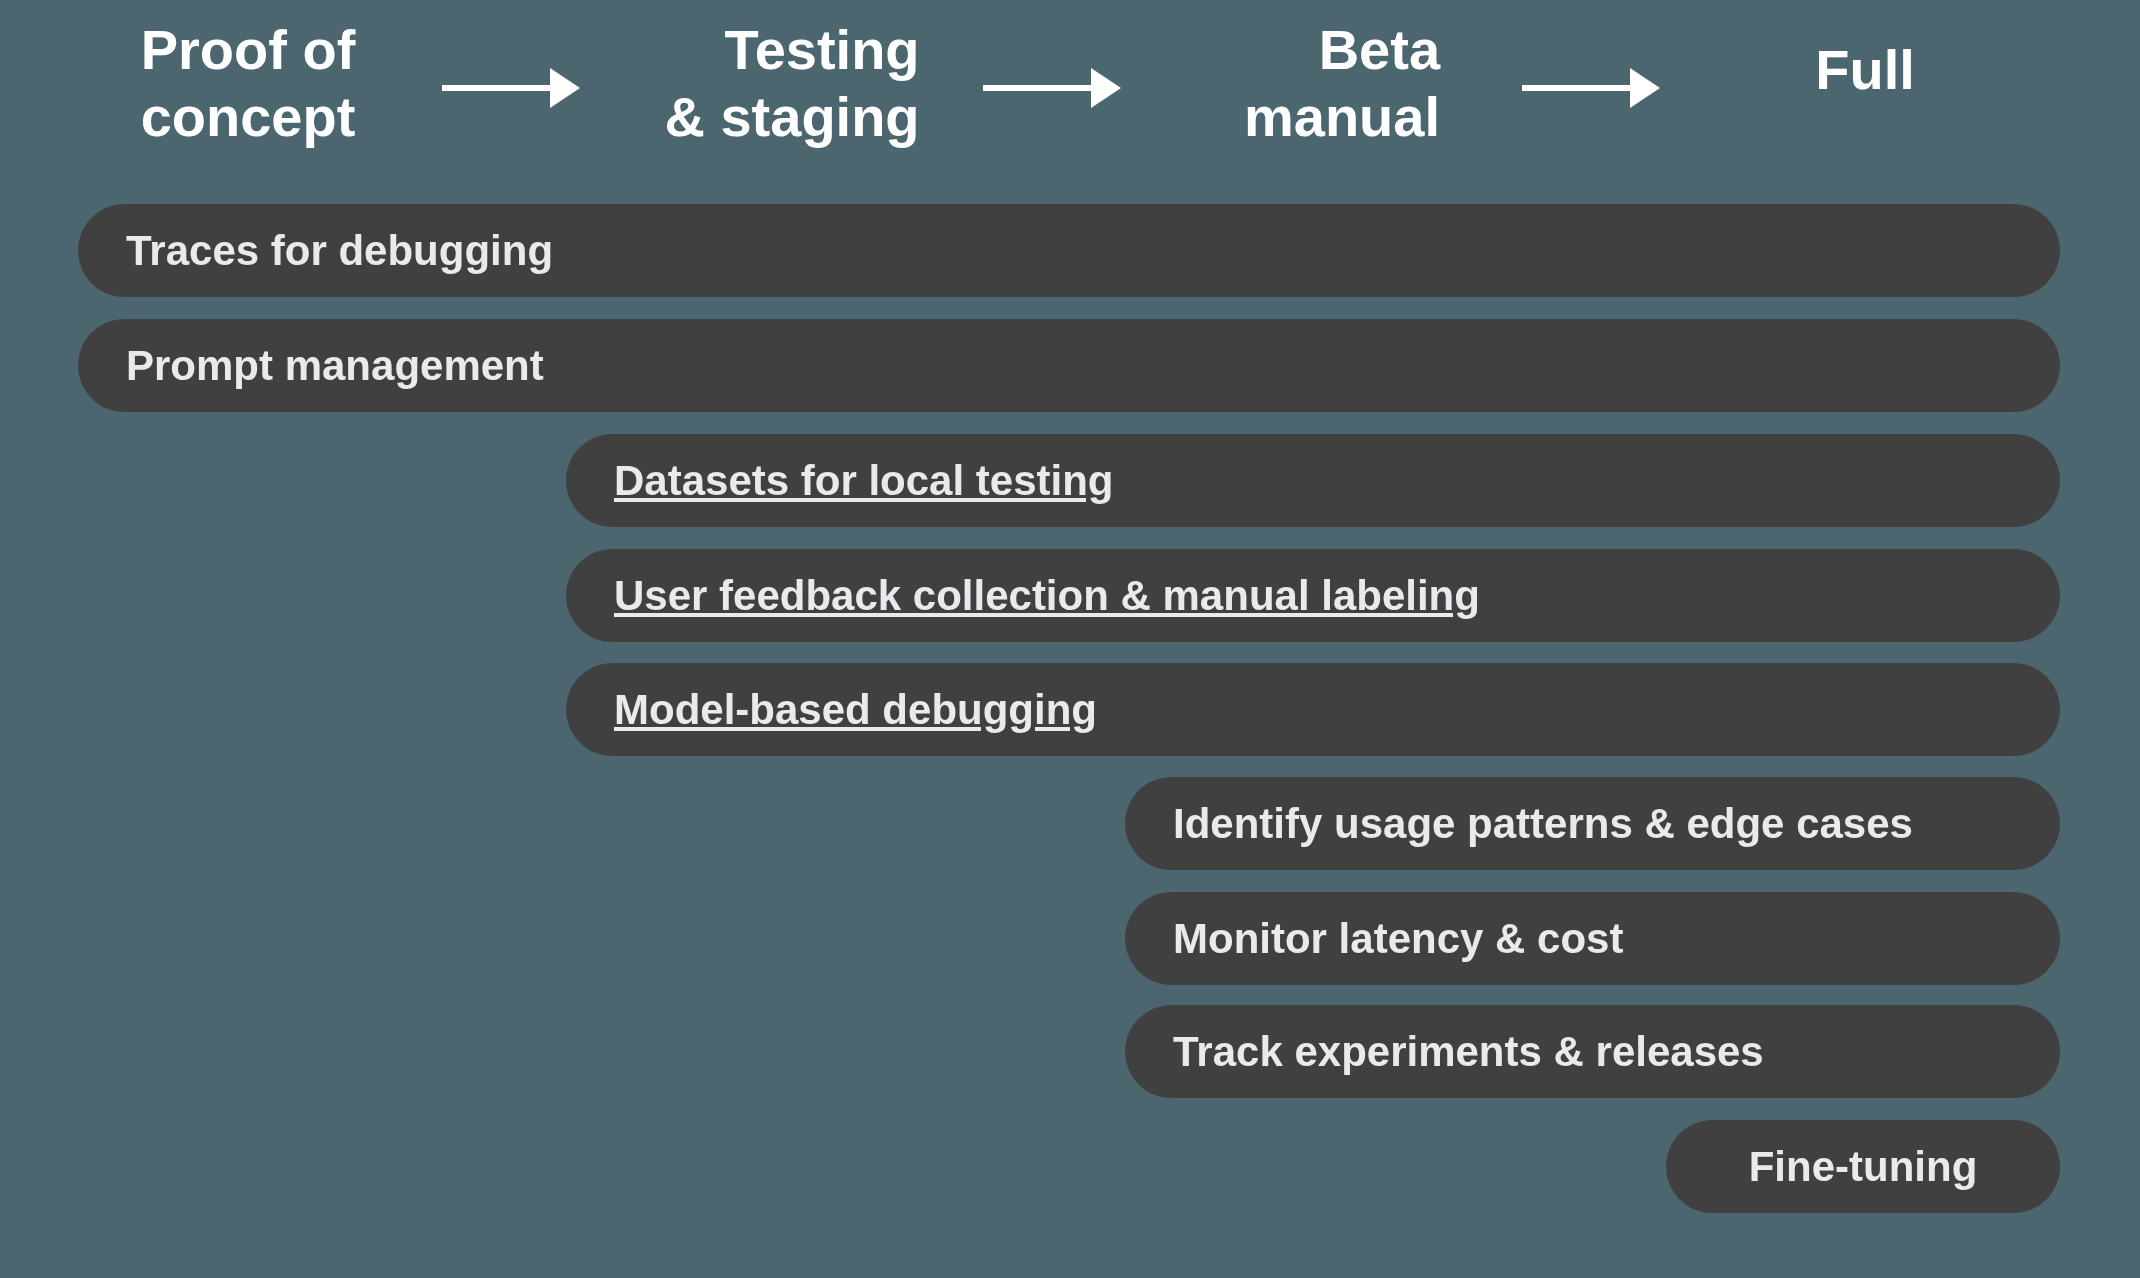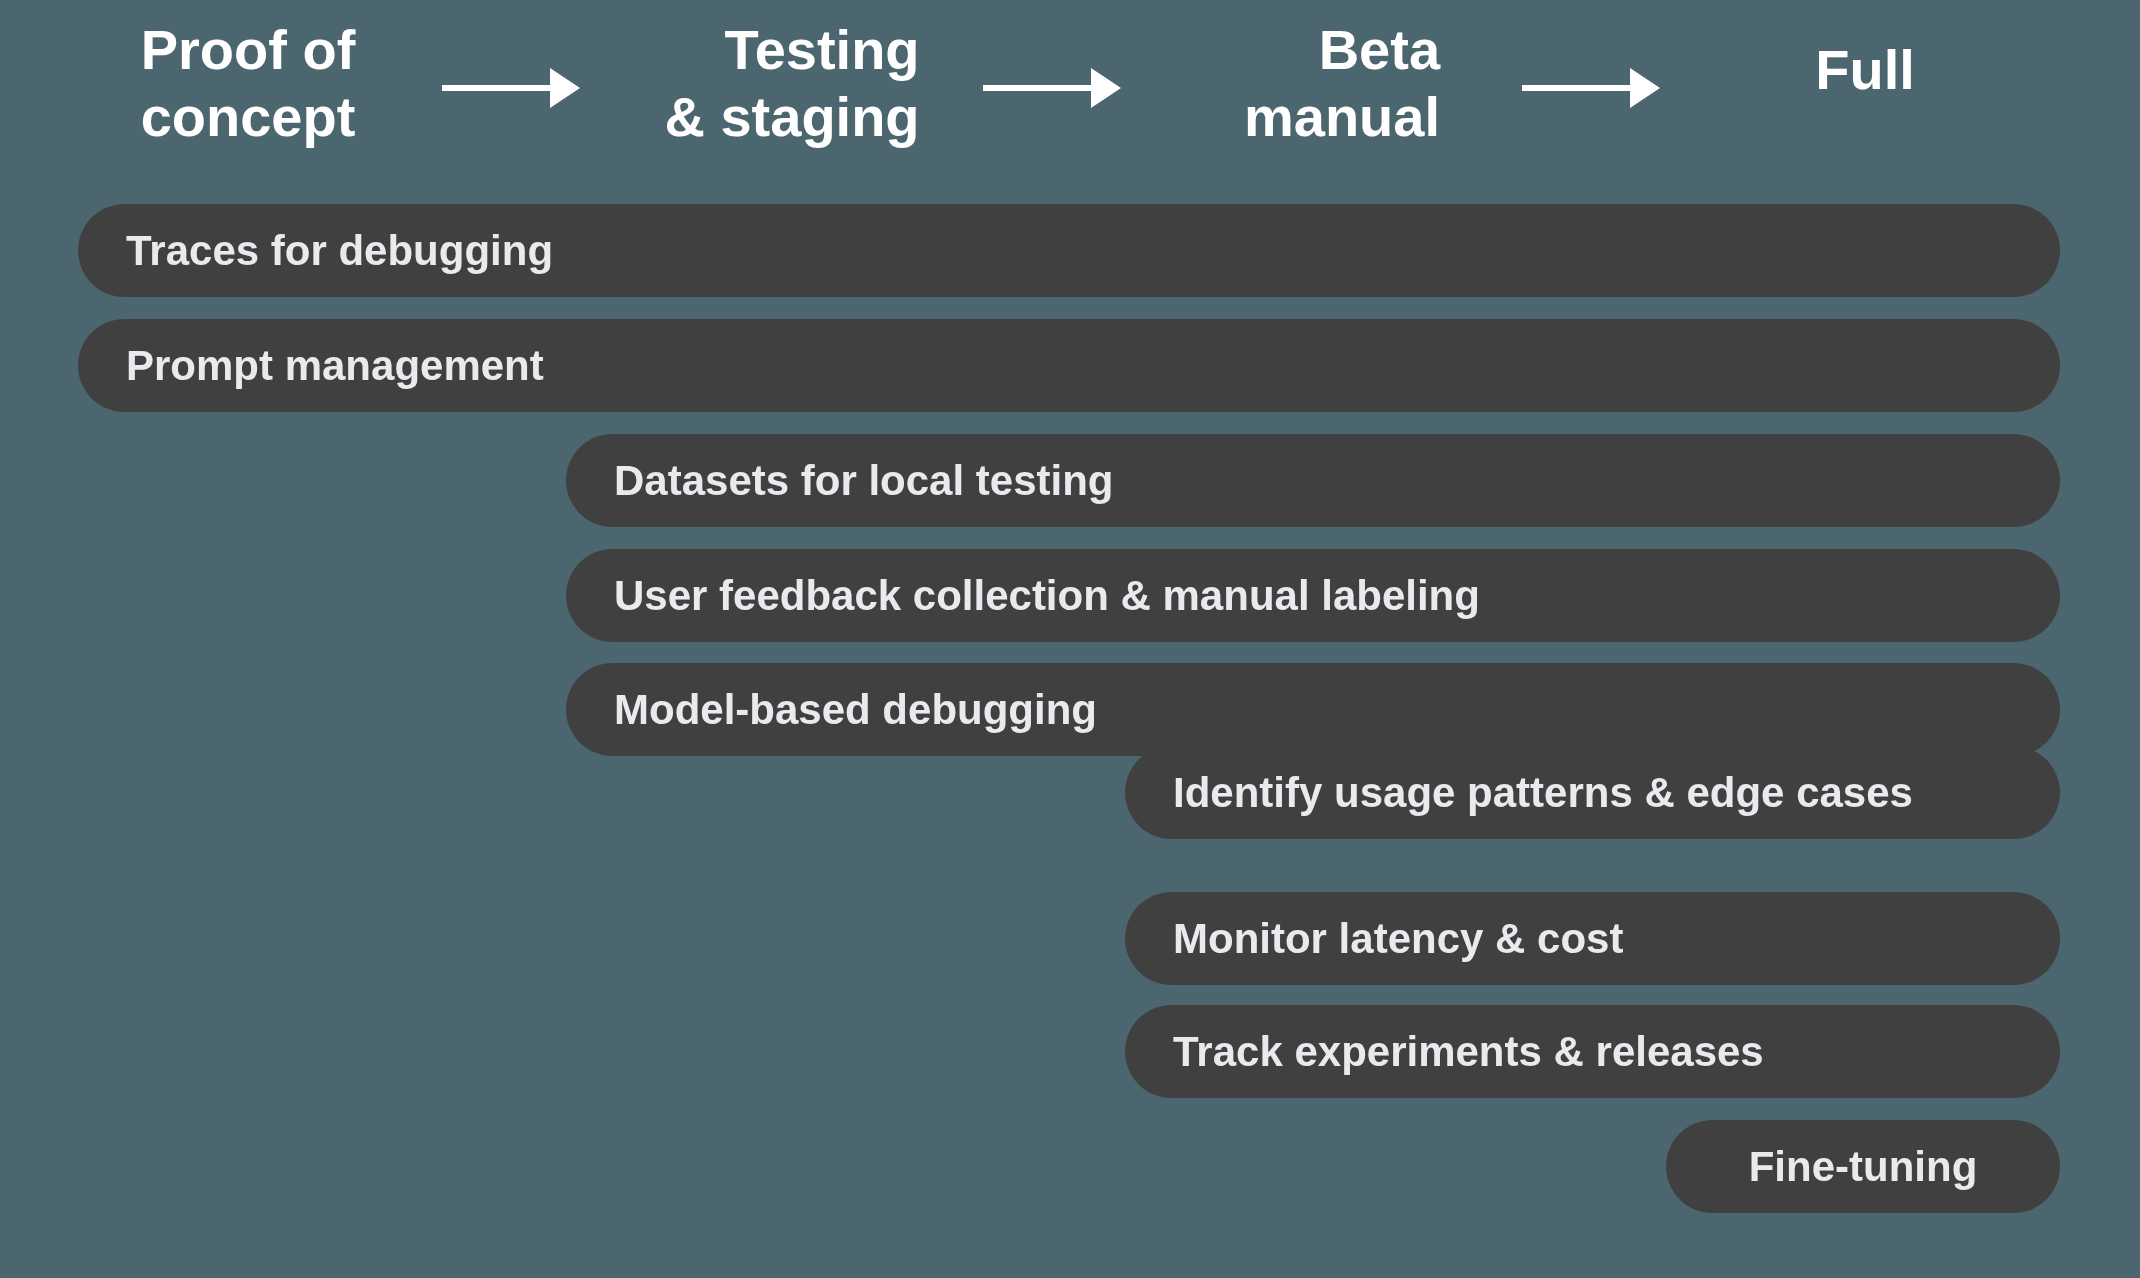--- a/index.html
+++ b/index.html
@@ -55,30 +55,30 @@
     color: #ECE9EE;
     font-size: 42px;
     font-weight: 700;
     display: flex;
     align-items: center;
     padding-left: 48px;
     box-sizing: border-box;
     white-space: nowrap;
   }
   .from-p1 { left: 78px;   width: 1982px; }
-  .from-p2 { left: 566px;  width: 1494px; }
+  .from-p2 { left: 566px;  width: 1494px; text-decoration: underline; }
   .from-p3 { left: 1125px; width: 935px; }
   .from-p4 { left: 1666px; width: 394px; }
 
   .bar-1 { top: 204px; }
   .bar-2 { top: 319px; }
   .bar-3 { top: 434px; }
   .bar-4 { top: 549px; }
   .bar-5 { top: 663px; }
-  .bar-6 { top: 746px; }
+  .bar-6 { top: 777px; }
   .bar-7 { top: 892px; }
   .bar-8 { top: 1005px; }
   .bar-9 { top: 1120px; padding-left: 0; justify-content: center; }
 </style>
 </head>
 <body>
 
 <div class="canvas">
 
   <div class="phase phase-1">

